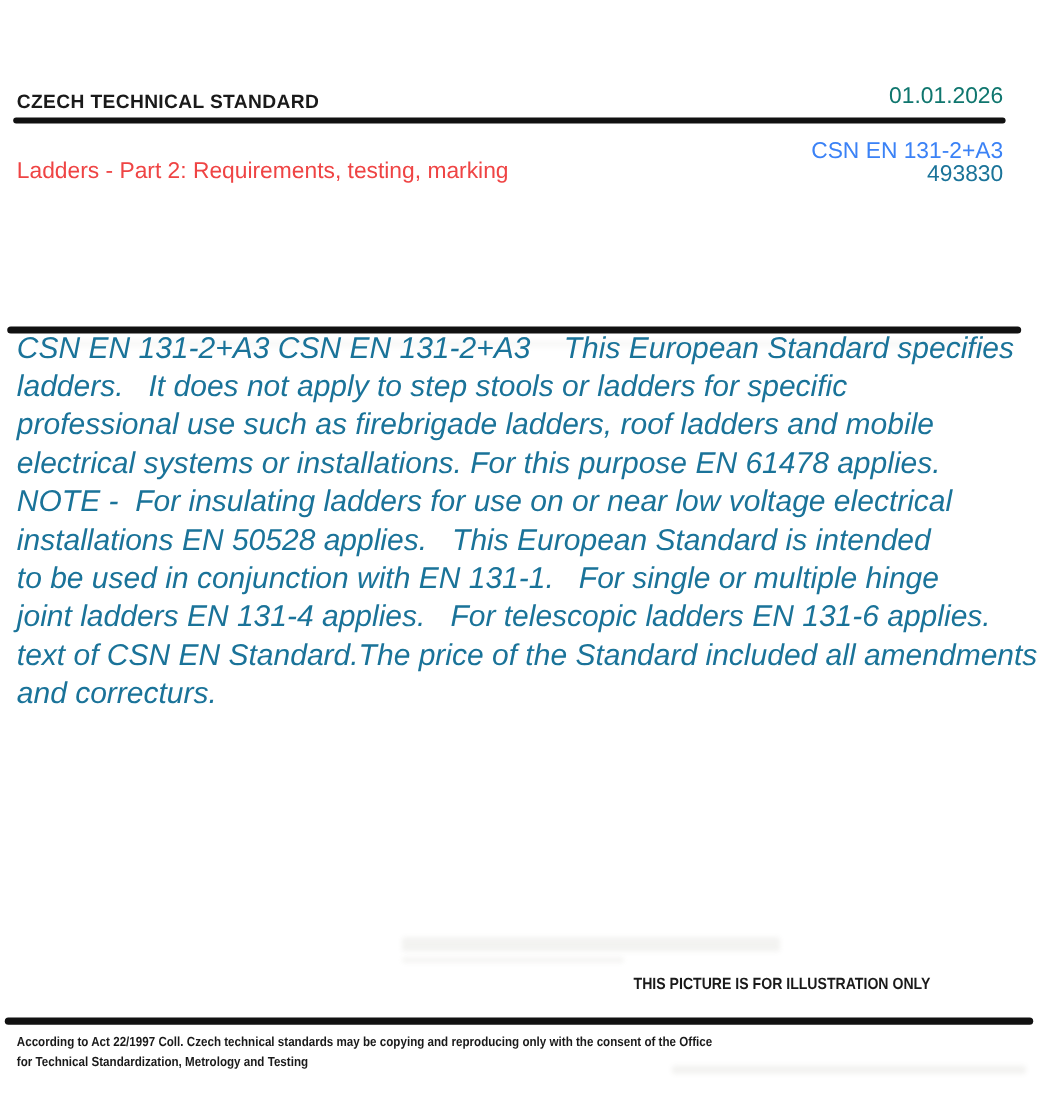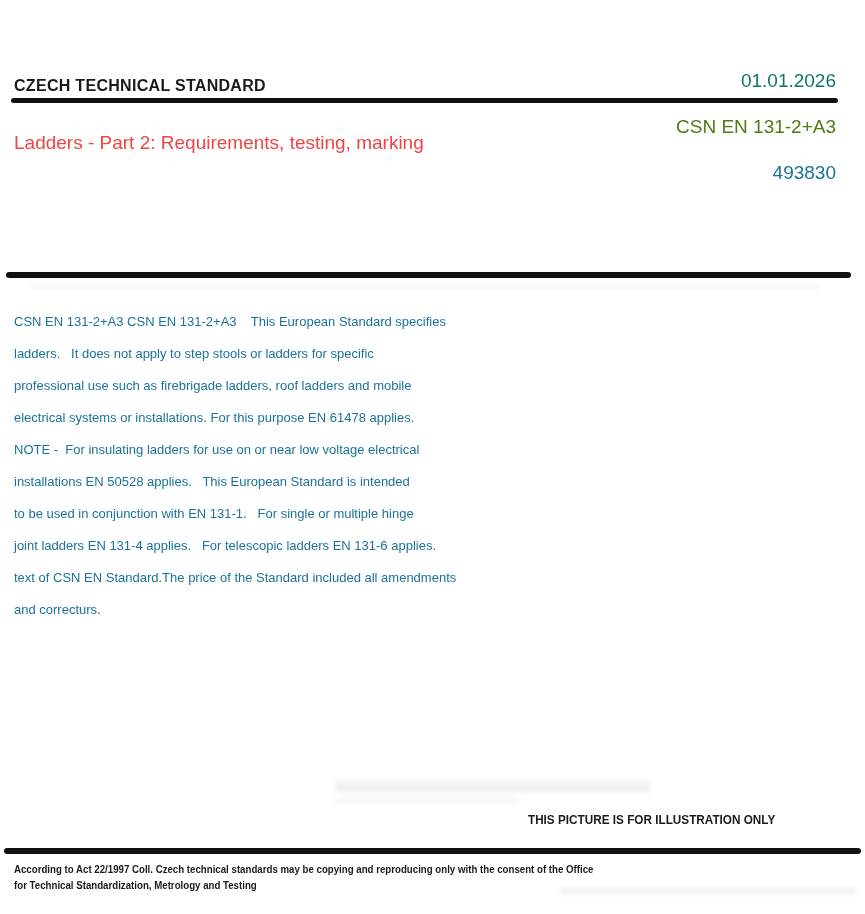--- a/index.html
+++ b/index.html
@@ -42,40 +42,41 @@
     position: absolute;
     left: 14px; top: 132px;
     font-size: 19px;
     color: #ef4444;
     white-space: pre;
   }
   .designation {
     position: absolute;
     right: 29px; top: 116px;
     font-size: 19px;
-    color: #4d7c0f;
+    color: #3b82f6;
     text-align: right;
     white-space: pre;
   }
   .catalog-number {
     position: absolute;
-    right: 29px; top: 162px;
+    right: 29px; top: 135px;
     font-size: 19px;
     color: #1a7399;
     text-align: center;
     white-space: pre;
   }
   
   .abstract {
     position: absolute;
-    left: 14px; top: 306px;
+    left: 14px; top: 274px;
     width: 800px;
-    font-size: 13px;
+    font-size: 25px;
     line-height: 32px;
     color: #1a7399;
+    font-style: italic;
   }
   .abstract-line { white-space: pre; }
 
   
   .ghost {
     position: absolute;
     filter: blur(2px);
     opacity: 0.10;
     background: #8a8878;
     border-radius: 2px;

